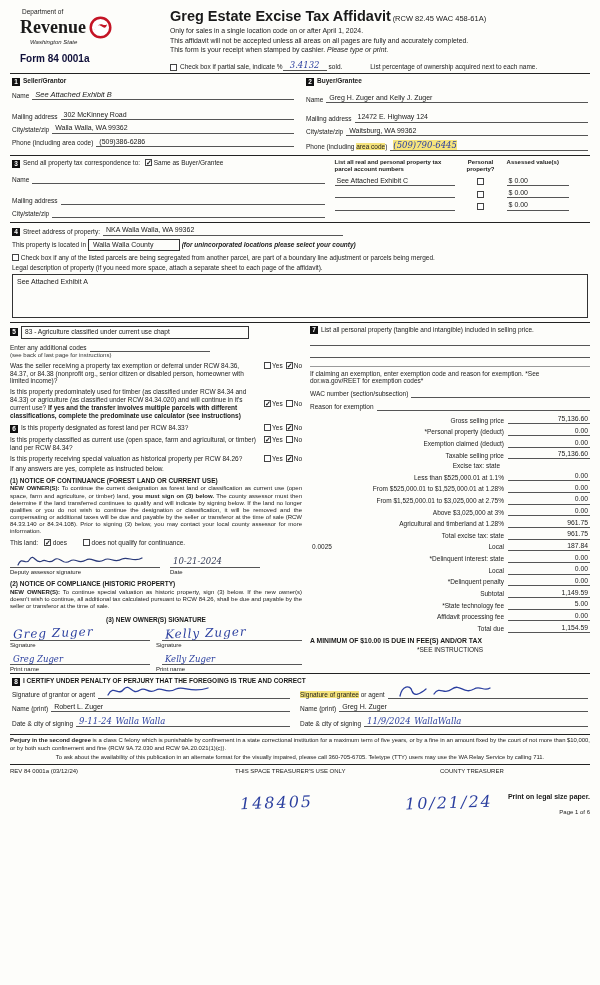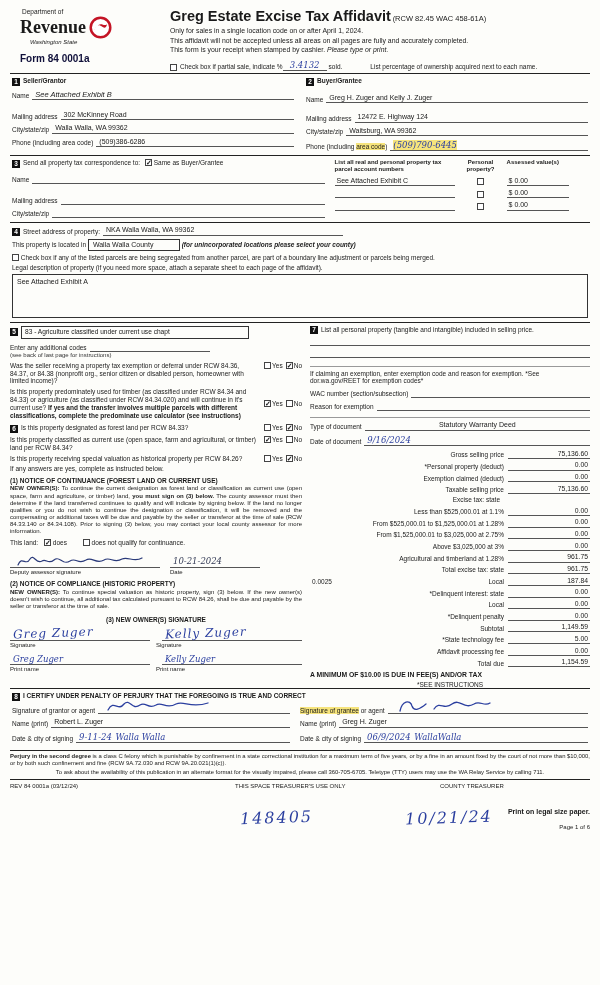--- a/index.html
+++ b/index.html
@@ -321,30 +321,20 @@
         <div class="row">
             <span class="lbl">WAC number (section/subsection)</span>
             <span class="fill"></span>
           </div>
         <div class="row">
             <span class="lbl">Reason for exemption</span>
             <span class="fill"></span>
           </div>
       </div>
 
-      <div style="border-top:1px solid #999; margin-top:6px; padding-top:2px;">
-        <div class="row" style="margin-top:1px;">
-            <span class="lbl">Type of document</span>
-            <span class="fill" style="text-align:center;"><span class="typed">Statutory Warranty Deed</span></span>
-          </div>
-        <div class="row">
-            <span class="lbl">Date of document</span>
-            <span class="fill"><span class="hw">9/16/2024</span></span>
-          </div>
-      </div>
 
       <div style="margin-top:4px;">
         <div class="frow">
             <span class="flbl">Gross selling price</span>
             <span class="fval">75,136.60</span>
           </div>
         <div class="frow">
             <span class="flbl">*Personal property (deduct)</span>
             <span class="fval">0.00</span>
           </div>
@@ -451,21 +441,21 @@
               <path d="M6 14 C8 4 16 2 18 9 C20 15 26 12 32 7 M40 12 C46 3 50 14 58 7 C66 1 70 13 80 7 C86 3 90 10 96 6" fill="none" stroke="#2b3f9f" stroke-width="1.3" stroke-linecap="round"></path>
             </svg>
           </span>
         </div>
         <div class="row">
           <span class="lbl">Name (print)</span>
           <span class="fill"><span class="typed">Greg H. Zuger</span></span>
         </div>
         <div class="row">
           <span class="lbl">Date &amp; city of signing</span>
-          <span class="fill"><span class="hw">06/9/2024</span>&nbsp;&nbsp;<span class="hw">WallaWalla</span></span>
+          <span class="fill"><span class="hw">11/9/2024</span>&nbsp;&nbsp;<span class="hw">WallaWalla</span></span>
         </div>
       </div>
     </div>
   </div>
 
   <div class="foot">
     <div class="tiny"><b>Perjury in the second degree</b><span> is a class C felony which is punishable by confinement in a state correctional institution for a maximum term of five years, or by a fine in an amount fixed by the court of not more than $10,000, or by both such confinement and fine (RCW 9A.72.030 and RCW 9A.20.021(1)(c)).</span></div>
     <div class="tiny" style="text-align:center; margin-top:2px;">To ask about the availability of this publication in an alternate format for the visually impaired, please call 360-705-6705. Teletype (TTY) users may use the WA Relay Service by calling 711.</div>
   </div>
 

